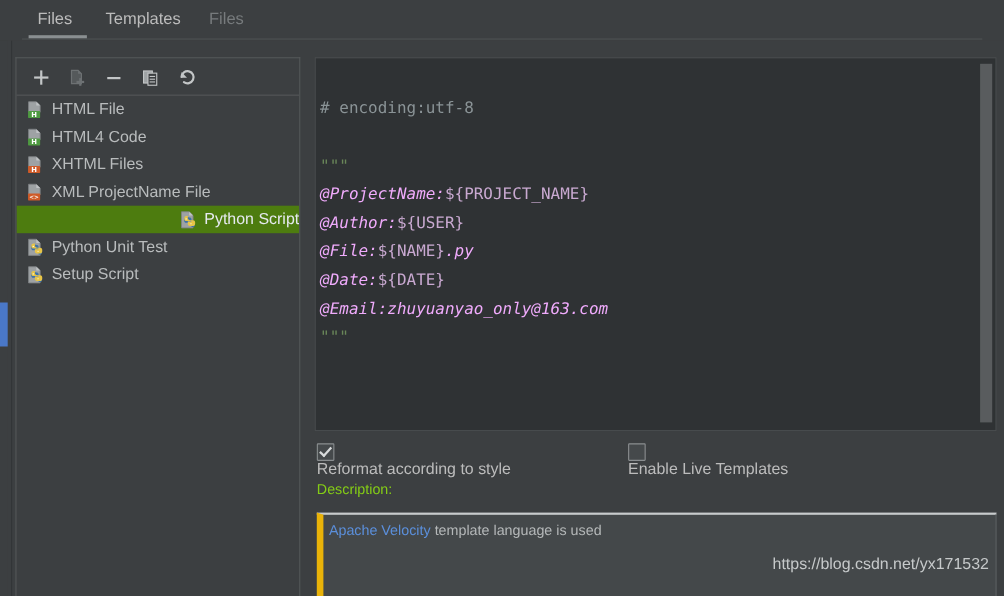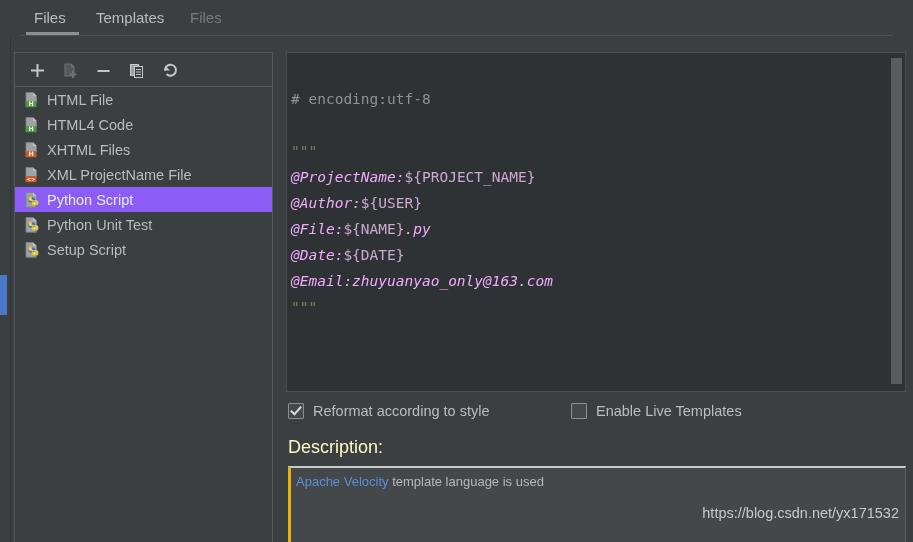--- a/index.html
+++ b/index.html
@@ -77,21 +77,21 @@
   .file-row {
     position: relative;
     height: 25px;
     display: flex; align-items: center;
     padding-left: 8px;
     font-size: 14.5px;
     color: #b9bcbd;
     white-space: nowrap;
     cursor: default;
   }
-  .file-row.selected { background: #8b5cf6; color: #e6eaf0; }
+  .file-row.selected { background: #4d7c0f; color: #e6eaf0; justify-content: flex-end; }
   .file-icon { width: 18px; height: 18px; margin-right: 6px; flex: 0 0 auto; }
   .file-icon svg { display: block; }
 
   
   .outer-scroll-track {
     position: absolute;
     left: 0; top: 37px; width: 7px; height: 505px;
     background: #3c3f41;
   }
   .outer-scroll-thumb {
@@ -146,20 +146,21 @@
     left: 288px; top: 403px; width: 620px; height: 22px;
   }
   .opt {
     position: absolute;
     top: 0;
     display: flex; align-items: flex-start;
     font-size: 14.5px;
     color: #bcbcbc;
     white-space: nowrap;
     cursor: default;
+    flex-direction: column;
   }
   .cbox {
     width: 14px; height: 14px;
     border: 1px solid #8a8e90;
     background: #45494b;
     border-radius: 1px;
     margin-right: 9px;
     position: relative;
     flex: 0 0 auto;
   }
@@ -170,29 +171,29 @@
     width: 4px; height: 9px;
     border: solid #d8dadb;
     border-width: 0 2px 2px 0;
     transform: rotate(42deg);
   }
 
   
   .desc-label {
     position: absolute;
     left: 288px; top: 437px;
-    font-size: 18px;
-    color: #fef9c3;
+    font-size: 13px;
+    color: #84cc16;
   }
   .desc-box {
     position: absolute;
     left: 288px; top: 466px; width: 618px; height: 76px;
     background: #44484a;
     border-top: 2px solid #c8cbcc;
-    border-left: 3px solid #eab308;
+    border-left: 6px solid #eab308;
     border-right: 1px solid #5a5e60;
     box-sizing: border-box;
     overflow: hidden;
   }
   .desc-text {
     position: absolute;
     left: 5px; top: 6px;
     font-size: 13px;
     color: #b5b8b9;
     white-space: nowrap;

